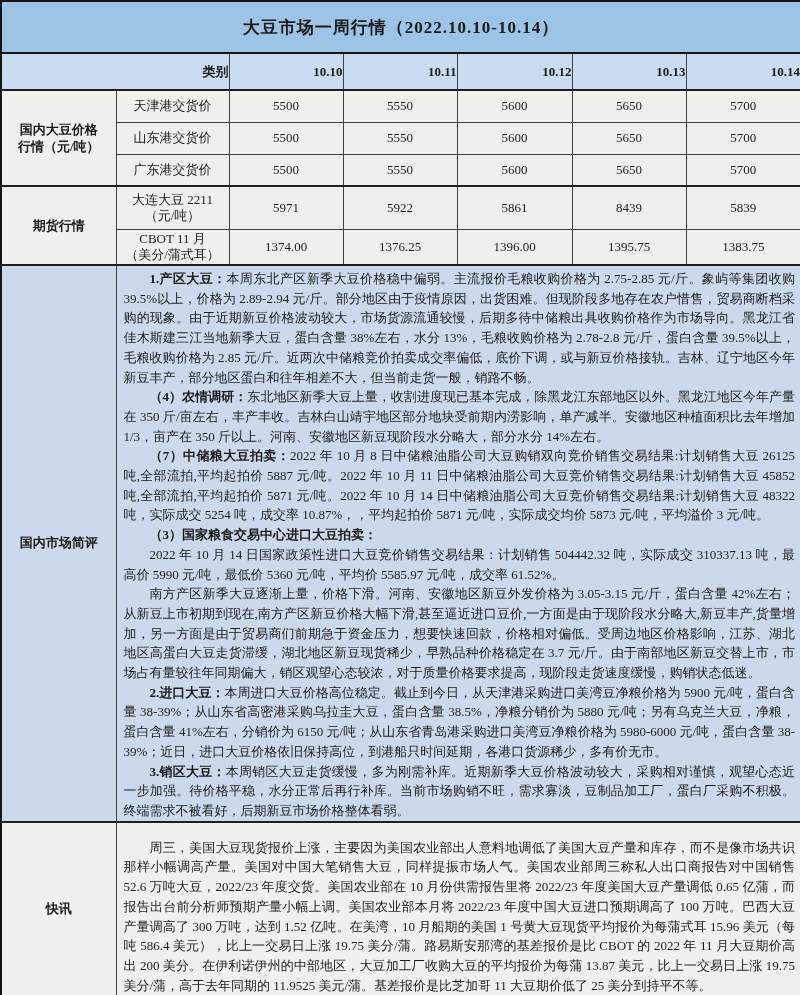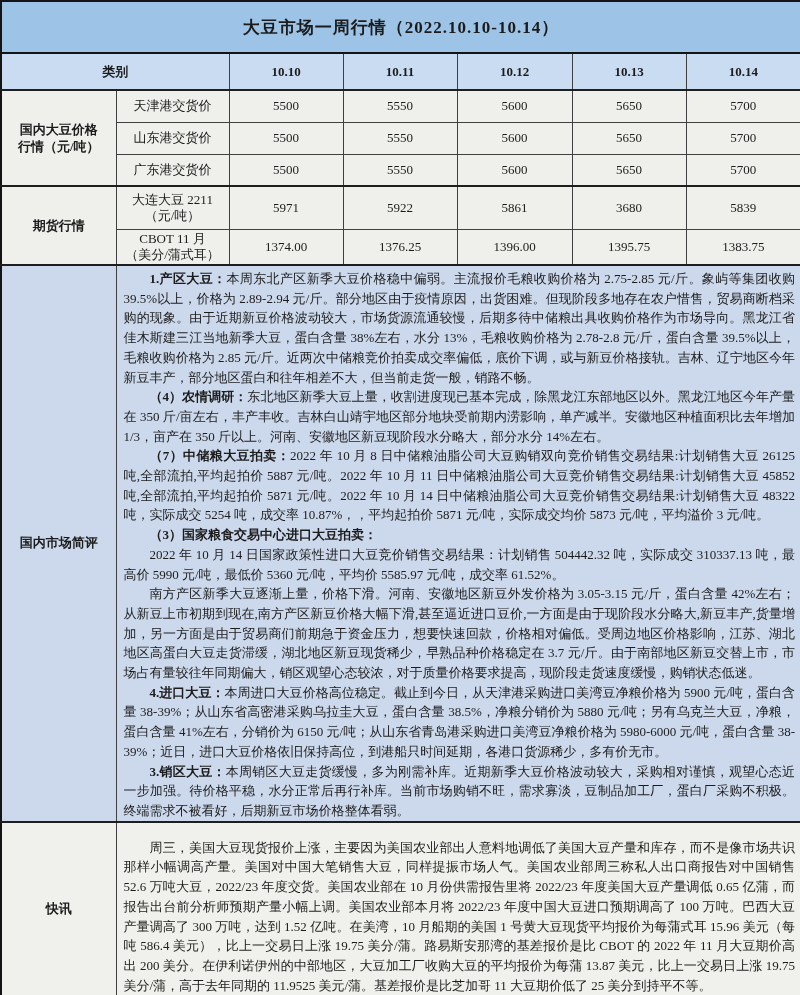--- a/index.html
+++ b/index.html
@@ -38,20 +38,21 @@
     font-weight:bold;
     font-size:17px;
     letter-spacing:1px;
     border-bottom:2px solid #141414;
     color:#1b1b1b;
   }
   .head-cell{
     background:#c9dcf2;
     font-weight:bold;
     font-size:13px;
+    text-align:right;
   }
   .group-label{
     background:#efefeb;
     font-weight:bold;
     white-space:pre-line;
     line-height:17px;
   }
   .sub-label{background:#efefeb;white-space:pre-line;line-height:16px;margin-left:12px;}
   .val-cell{background:#efefeb;}
 
@@ -138,21 +139,21 @@
     <td class="val-cell">5700</td>
   </tr>
 
   <tr class="r-dalian sep">
     <td rowspan="2" class="group-label">期货行情</td>
     <td class="sub-label">大连大豆 2211
 （元/吨）</td>
     <td class="val-cell">5971</td>
     <td class="val-cell">5922</td>
     <td class="val-cell">5861</td>
-    <td class="val-cell">3680</td>
+    <td class="val-cell">8439</td>
     <td class="val-cell">5839</td>
   </tr>
   <tr class="r-cbot">
     <td class="sub-label">CBOT 11 月
 （美分/蒲式耳）</td>
     <td class="val-cell">1374.00</td>
     <td class="val-cell">1376.25</td>
     <td class="val-cell">1396.00</td>
     <td class="val-cell">1395.75</td>
     <td class="val-cell">1383.75</td>
@@ -160,21 +161,21 @@
 
   <tr class="r-comm sep">
     <td class="comm-label">国内市场简评</td>
     <td colspan="6" class="comm-cell">
       <p class="para"><b>1.产区大豆：</b><span>本周东北产区新季大豆价格稳中偏弱。主流报价毛粮收购价格为 2.75-2.85 元/斤。象屿等集团收购 39.5%以上，价格为 2.89-2.94 元/斤。部分地区由于疫情原因，出货困难。但现阶段多地存在农户惜售，贸易商断档采购的现象。由于近期新豆价格波动较大，市场货源流通较慢，后期多待中储粮出具收购价格作为市场导向。黑龙江省佳木斯建三江当地新季大豆，蛋白含量 38%左右，水分 13%，毛粮收购价格为 2.78-2.8 元/斤，蛋白含量 39.5%以上，毛粮收购价格为 2.85 元/斤。近两次中储粮竞价拍卖成交率偏低，底价下调，或与新豆价格接轨。吉林、辽宁地区今年新豆丰产，部分地区蛋白和往年相差不大，但当前走货一般，销路不畅。</span></p>
       <p class="para"><b>（4）农情调研：</b><span>东北地区新季大豆上量，收割进度现已基本完成，除黑龙江东部地区以外。黑龙江地区今年产量在 350 斤/亩左右，丰产丰收。吉林白山靖宇地区部分地块受前期内涝影响，单产减半。安徽地区种植面积比去年增加 1/3，亩产在 350 斤以上。河南、安徽地区新豆现阶段水分略大，部分水分 14%左右。</span></p>
       <p class="para"><b>（7）中储粮大豆拍卖：</b><span>2022 年 10 月 8 日中储粮油脂公司大豆购销双向竞价销售交易结果:计划销售大豆 26125 吨,全部流拍,平均起拍价 5887 元/吨。2022 年 10 月 11 日中储粮油脂公司大豆竞价销售交易结果:计划销售大豆 45852 吨,全部流拍,平均起拍价 5871 元/吨。2022 年 10 月 14 日中储粮油脂公司大豆竞价销售交易结果:计划销售大豆 48322 吨，实际成交 5254 吨，成交率 10.87%，，平均起拍价 5871 元/吨，实际成交均价 5873 元/吨，平均溢价 3 元/吨。</span></p>
       <p class="para"><b>（3）国家粮食交易中心进口大豆拍卖：</b><span></span></p>
       <p class="para"><b></b><span>2022 年 10 月 14 日国家政策性进口大豆竞价销售交易结果：计划销售 504442.32 吨，实际成交 310337.13 吨，最高价 5990 元/吨，最低价 5360 元/吨，平均价 5585.97 元/吨，成交率 61.52%。</span></p>
       <p class="para"><b></b><span>南方产区新季大豆逐渐上量，价格下滑。河南、安徽地区新豆外发价格为 3.05-3.15 元/斤，蛋白含量 42%左右；从新豆上市初期到现在,南方产区新豆价格大幅下滑,甚至逼近进口豆价,一方面是由于现阶段水分略大,新豆丰产,货量增加，另一方面是由于贸易商们前期急于资金压力，想要快速回款，价格相对偏低。受周边地区价格影响，江苏、湖北地区高蛋白大豆走货滞缓，湖北地区新豆现货稀少，早熟品种价格稳定在 3.7 元/斤。由于南部地区新豆交替上市，市场占有量较往年同期偏大，销区观望心态较浓，对于质量价格要求提高，现阶段走货速度缓慢，购销状态低迷。</span></p>
-      <p class="para"><b>4.进口大豆：</b><span>本周进口大豆价格高位稳定。截止到今日，从天津港采购进口美湾豆净粮价格为 5900 元/吨，蛋白含量 38-39%；从山东省高密港采购乌拉圭大豆，蛋白含量 38.5%，净粮分销价为 5880 元/吨；另有乌克兰大豆，净粮，蛋白含量 41%左右，分销价为 6150 元/吨；从山东省青岛港采购进口美湾豆净粮价格为 5980-6000 元/吨，蛋白含量 38-39%；近日，进口大豆价格依旧保持高位，到港船只时间延期，各港口货源稀少，多有价无市。</span></p>
+      <p class="para"><b>2.进口大豆：</b><span>本周进口大豆价格高位稳定。截止到今日，从天津港采购进口美湾豆净粮价格为 5900 元/吨，蛋白含量 38-39%；从山东省高密港采购乌拉圭大豆，蛋白含量 38.5%，净粮分销价为 5880 元/吨；另有乌克兰大豆，净粮，蛋白含量 41%左右，分销价为 6150 元/吨；从山东省青岛港采购进口美湾豆净粮价格为 5980-6000 元/吨，蛋白含量 38-39%；近日，进口大豆价格依旧保持高位，到港船只时间延期，各港口货源稀少，多有价无市。</span></p>
       <p class="para"><b>3.销区大豆：</b><span>本周销区大豆走货缓慢，多为刚需补库。近期新季大豆价格波动较大，采购相对谨慎，观望心态近一步加强。待价格平稳，水分正常后再行补库。当前市场购销不旺，需求寡淡，豆制品加工厂，蛋白厂采购不积极。终端需求不被看好，后期新豆市场价格整体看弱。</span></p>
     </td>
   </tr>
 
   <tr class="r-news sep">
     <td class="news-label">快讯</td>
     <td colspan="6" class="news-cell">
       <p class="para"><b></b><span>周三，美国大豆现货报价上涨，主要因为美国农业部出人意料地调低了美国大豆产量和库存，而不是像市场共识那样小幅调高产量。美国对中国大笔销售大豆，同样提振市场人气。美国农业部周三称私人出口商报告对中国销售 52.6 万吨大豆，2022/23 年度交货。美国农业部在 10 月份供需报告里将 2022/23 年度美国大豆产量调低 0.65 亿蒲，而报告出台前分析师预期产量小幅上调。美国农业部本月将 2022/23 年度中国大豆进口预期调高了 100 万吨。巴西大豆产量调高了 300 万吨，达到 1.52 亿吨。在美湾，10 月船期的美国 1 号黄大豆现货平均报价为每蒲式耳 15.96 美元（每吨 586.4 美元），比上一交易日上涨 19.75 美分/蒲。路易斯安那湾的基差报价是比 CBOT 的 2022 年 11 月大豆期价高出 200 美分。在伊利诺伊州的中部地区，大豆加工厂收购大豆的平均报价为每蒲 13.87 美元，比上一交易日上涨 19.75 美分/蒲，高于去年同期的 11.9525 美元/蒲。基差报价是比芝加哥 11 大豆期价低了 25 美分到持平不等。</span></p>
     </td>
   </tr>

